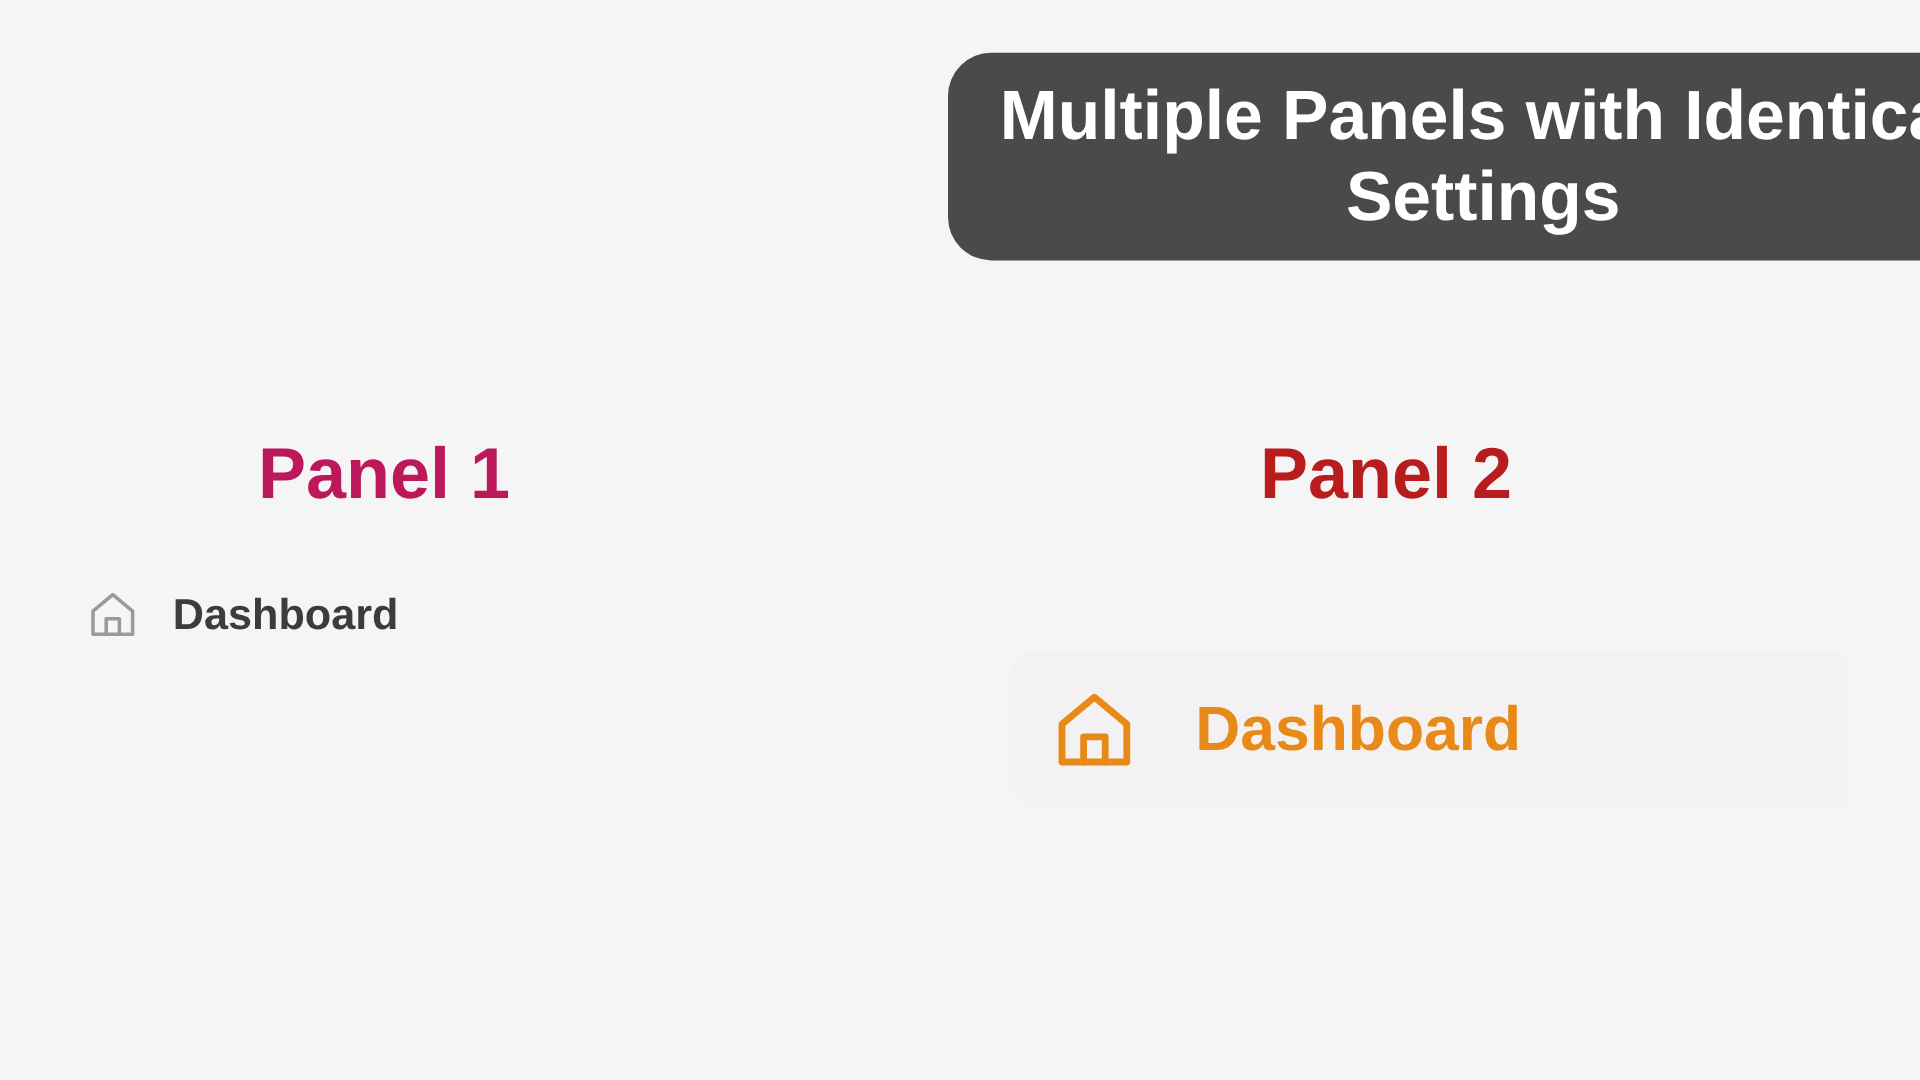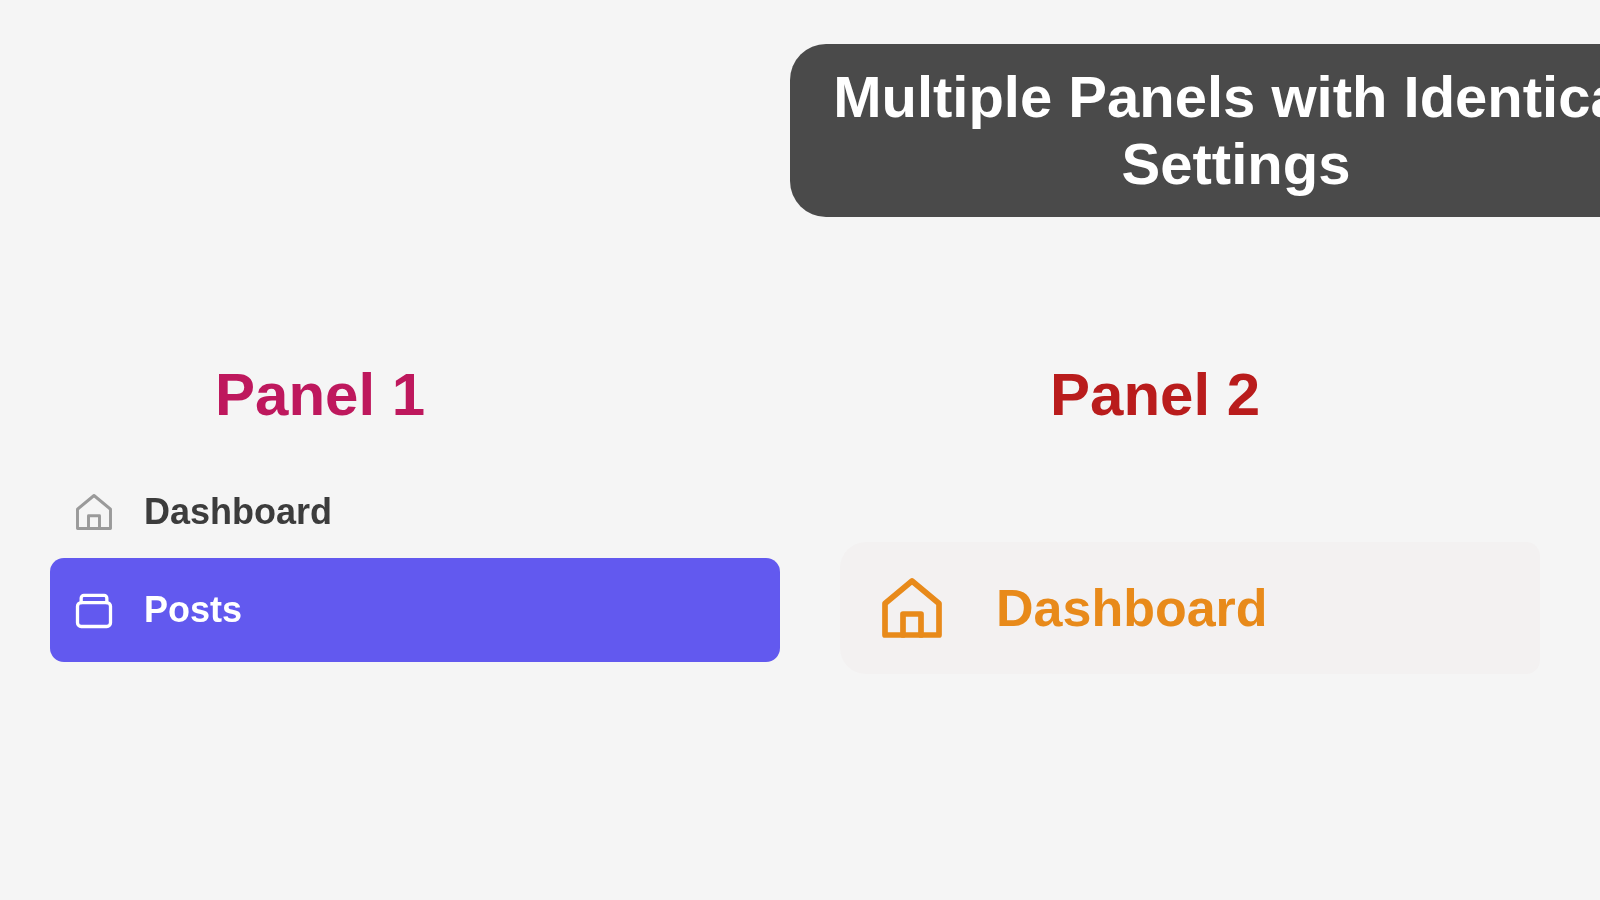--- a/index.html
+++ b/index.html
@@ -102,29 +102,20 @@
 <div class="panel1-nav">
   <div class="nav-item nav-item-dashboard">
     <span>
       <svg width="44" height="44" viewBox="0 0 24 24" fill="none" stroke="#9a9a9a" stroke-width="1.6" stroke-linecap="round" stroke-linejoin="round">
         <path d="M3 10.5 L12 3 L21 10.5 V21 H3 Z"></path>
         <path d="M9 21 V14 H15 V21"></path>
       </svg>
     </span>
     <span>Dashboard</span>
   </div>
-  <div class="nav-item nav-item-posts">
-    <span>
-      <svg width="44" height="44" viewBox="0 0 24 24" fill="none" stroke="#ffffff" stroke-width="1.8" stroke-linecap="round" stroke-linejoin="round">
-        <rect x="3" y="8" width="18" height="13" rx="2"></rect>
-        <path d="M5 8 V5.5 A1.5 1.5 0 0 1 6.5 4 H17.5 A1.5 1.5 0 0 1 19 5.5 V8"></path>
-      </svg>
-    </span>
-    <span>Posts</span>
-  </div>
 </div>
 
 <div class="panel2-nav">
   <div class="nav-item nav-item-dashboard-2">
     <span>
       <svg width="72" height="72" viewBox="0 0 24 24" fill="none" stroke="#e88a1a" stroke-width="1.9" stroke-linecap="round" stroke-linejoin="round">
         <path d="M3 10.5 L12 3 L21 10.5 V21 H3 Z"></path>
         <path d="M9 21 V14 H15 V21"></path>
       </svg>
     </span>

